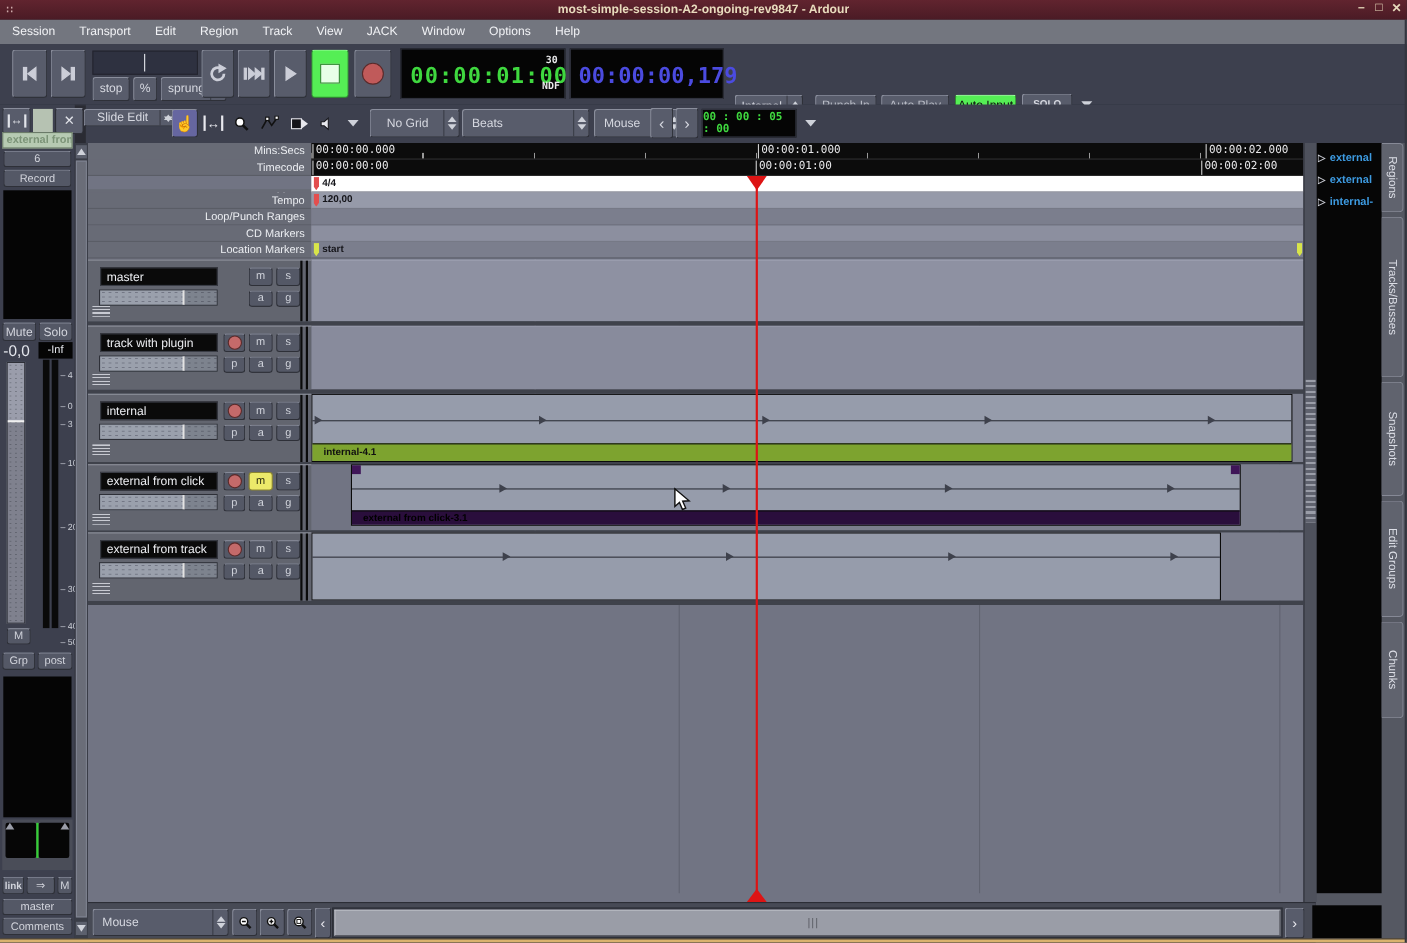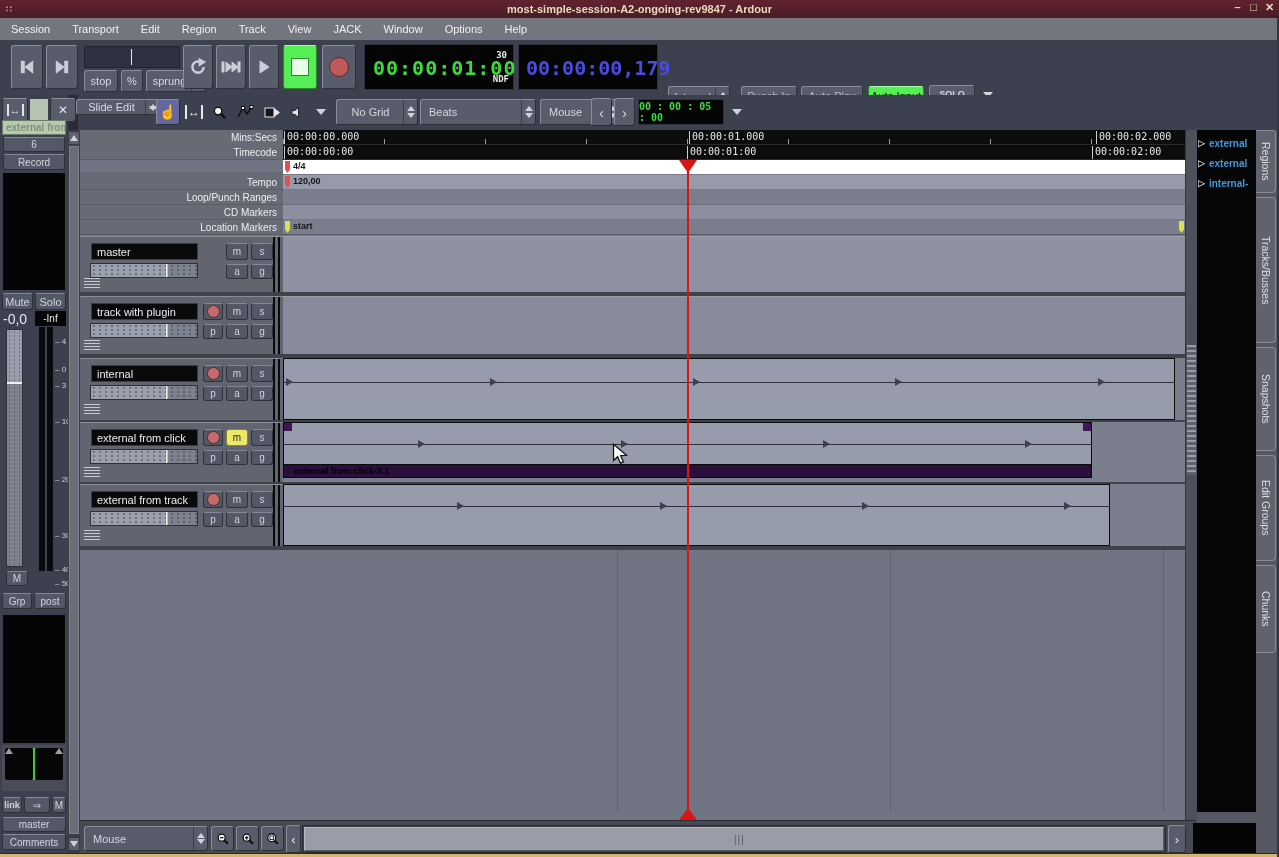--- a/index.html
+++ b/index.html
@@ -414,24 +414,25 @@
 <div class="tcontent" style="top:296px;height:58px;background:#888b9c;border-top:1px solid #999cad;"></div>
 
 <div class="tcontent" style="top:358px;height:62px;background:#7b7e8d;">
   <div class="region" style="width:892px;height:62px;">
     <div class="gline" style="top:23px;"></div>
     <div class="garrow" style="left:2px;top:19px;"></div>
     <div class="garrow" style="left:206px;top:19px;"></div>
     <div class="garrow" style="left:409px;top:19px;"></div>
     <div class="garrow" style="left:611px;top:19px;"></div>
     <div class="garrow" style="left:814px;top:19px;"></div>
-  </div>
-</div>
-
-<div class="tcontent" style="top:422px;height:60px;background:#7b7e8d;">
+    <div class="rnamebar" style="height:16px;background:#7da32f;">internal-4.1</div>
+  </div>
+</div>
+
+<div class="tcontent" style="top:422px;height:60px;background:#7b7e8d;margin-left:36px;">
   <div class="region" style="width:809px;height:56px;">
     <div class="abs" style="left:0;top:0;width:8px;height:8px;background:#3f1558;"></div>
     <div class="abs" style="right:0;top:0;width:8px;height:8px;background:#3f1558;"></div>
     <div class="gline" style="top:21px;"></div>
     <div class="garrow" style="left:134px;top:17px;"></div>
     <div class="garrow" style="left:337px;top:17px;"></div>
     <div class="garrow" style="left:539px;top:17px;"></div>
     <div class="garrow" style="left:741px;top:17px;"></div>
     <div class="rnamebar" style="height:13px;line-height:12px;background:#2a0e3c;color:#1c1c22;color:#0e0e12;color:#232328;color:#15151a;color:#101014;color:#19191e;color:#000;">external from click-3.1</div>
   </div>

